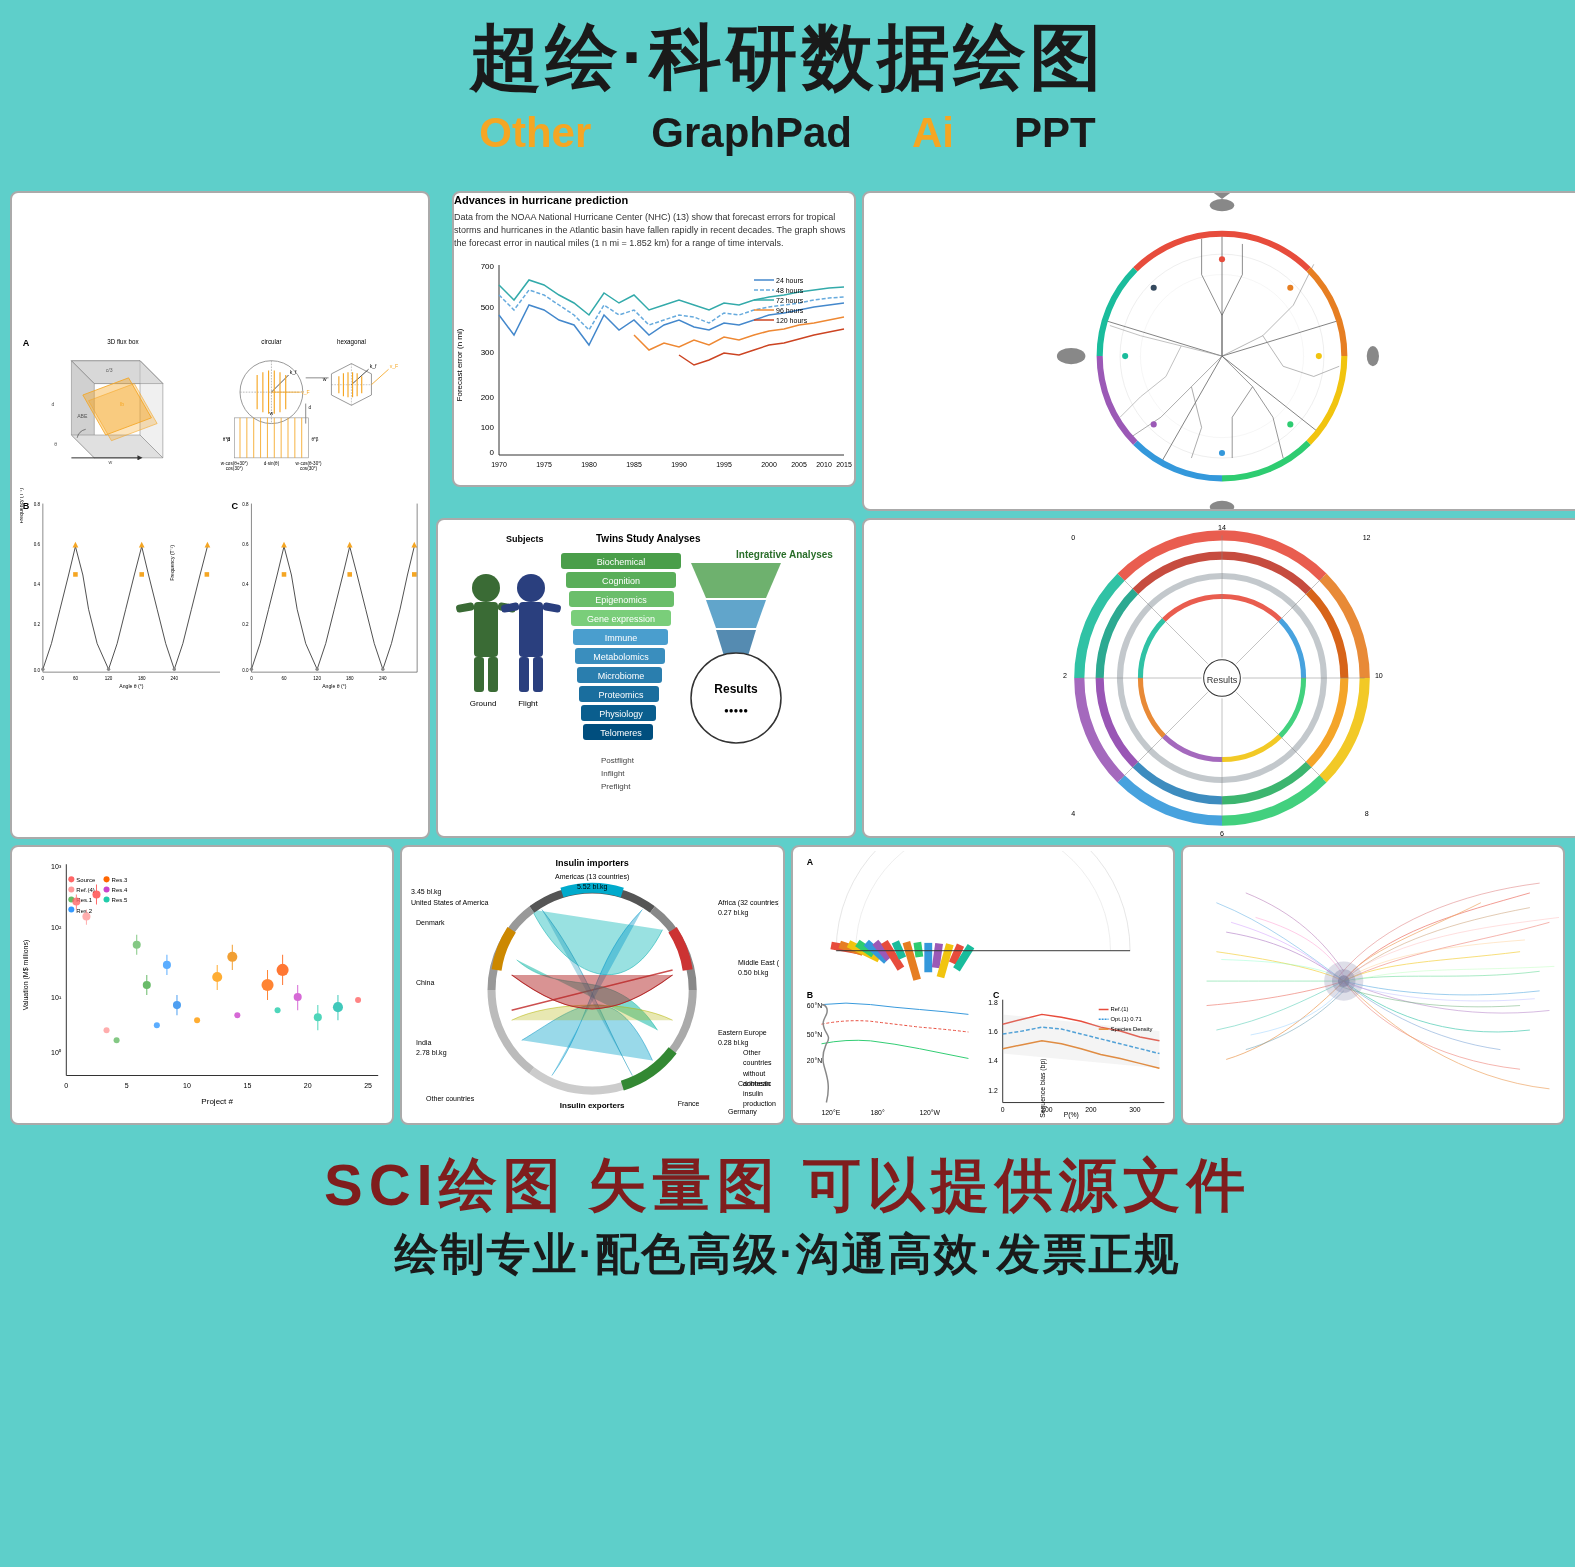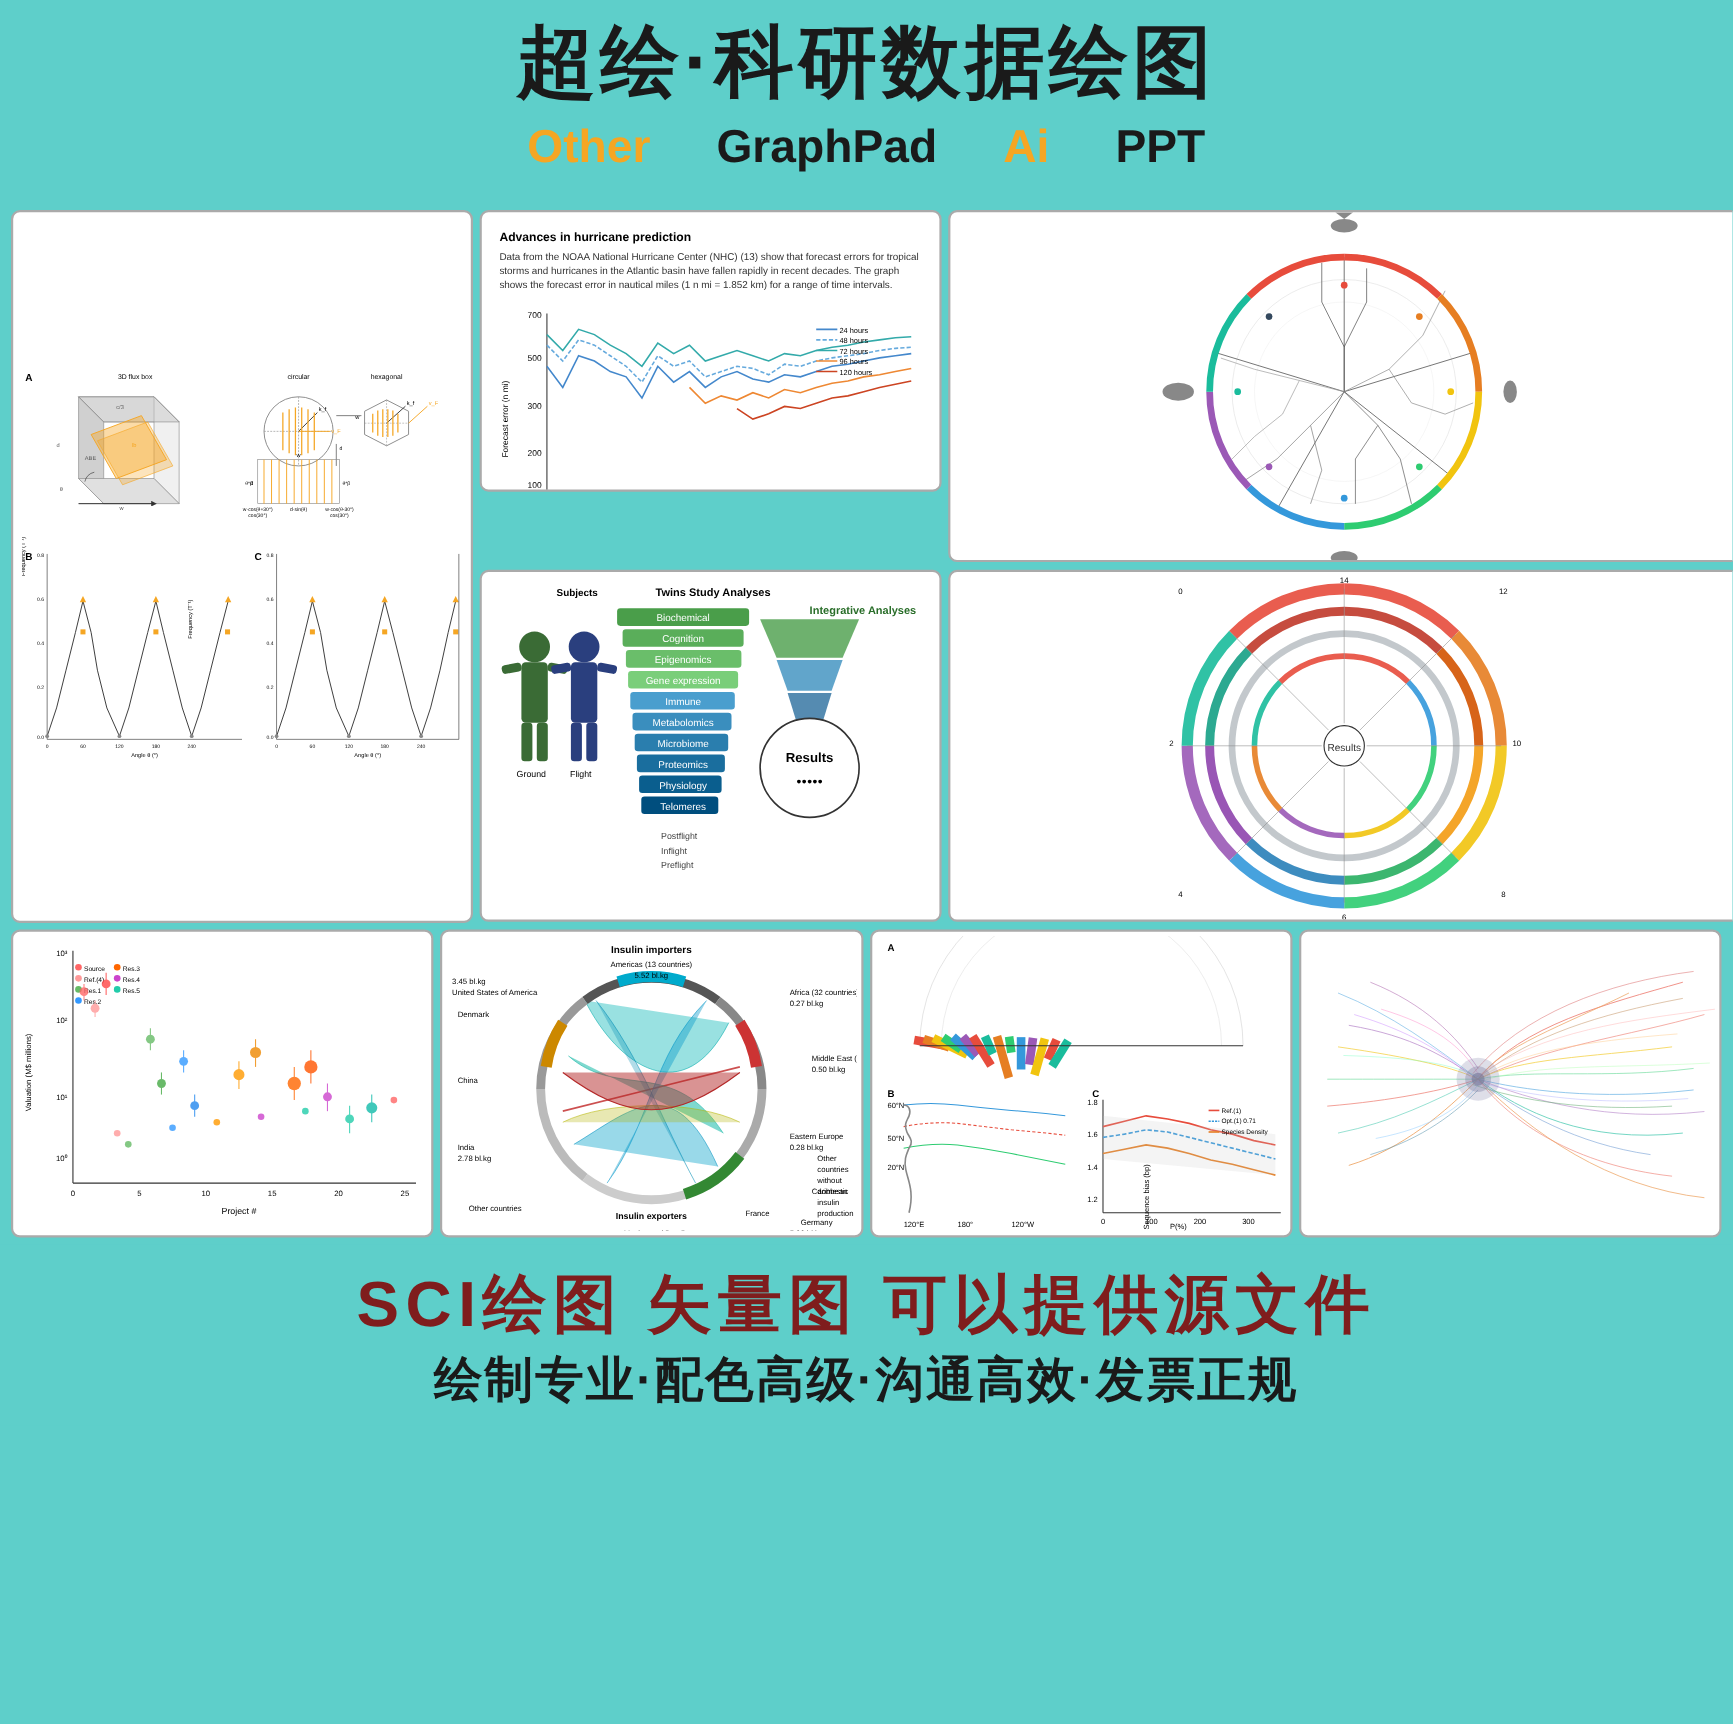--- a/index.html
+++ b/index.html
@@ -49,22 +49,23 @@
     }
     .chart-card {
       background: white;
       border-radius: 8px;
       border: 2px solid #aaa;
       overflow: hidden;
       position: relative;
     }
     
     .hurricane-card {
-      height: 256px;
-      padding: 16px;
+      height: 296px;
+      padding: 0;
+      margin-left: 16px;
     }
     .hurricane-title {
       font-size: 11px;
       font-weight: bold;
       line-height: 1.3;
       margin-bottom: 4px;
     }
     .hurricane-subtitle {
       font-size: 9px;
       color: #333;

